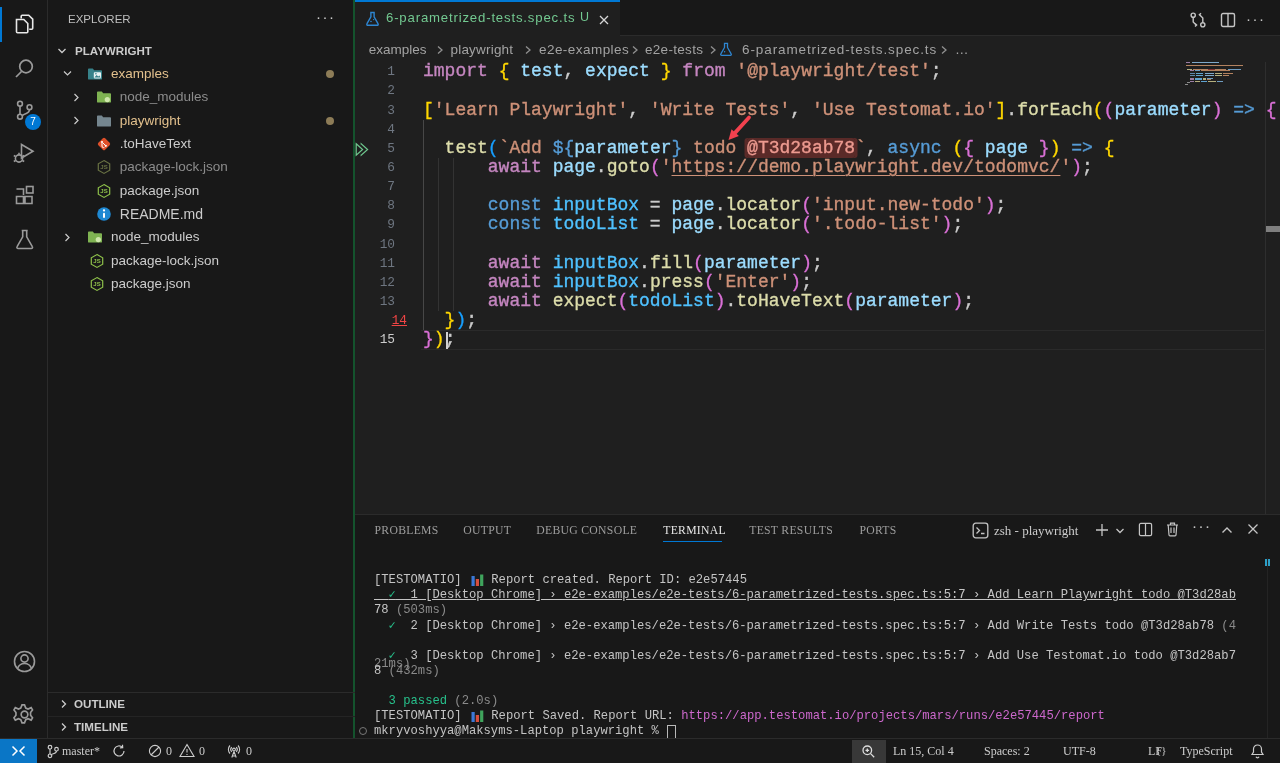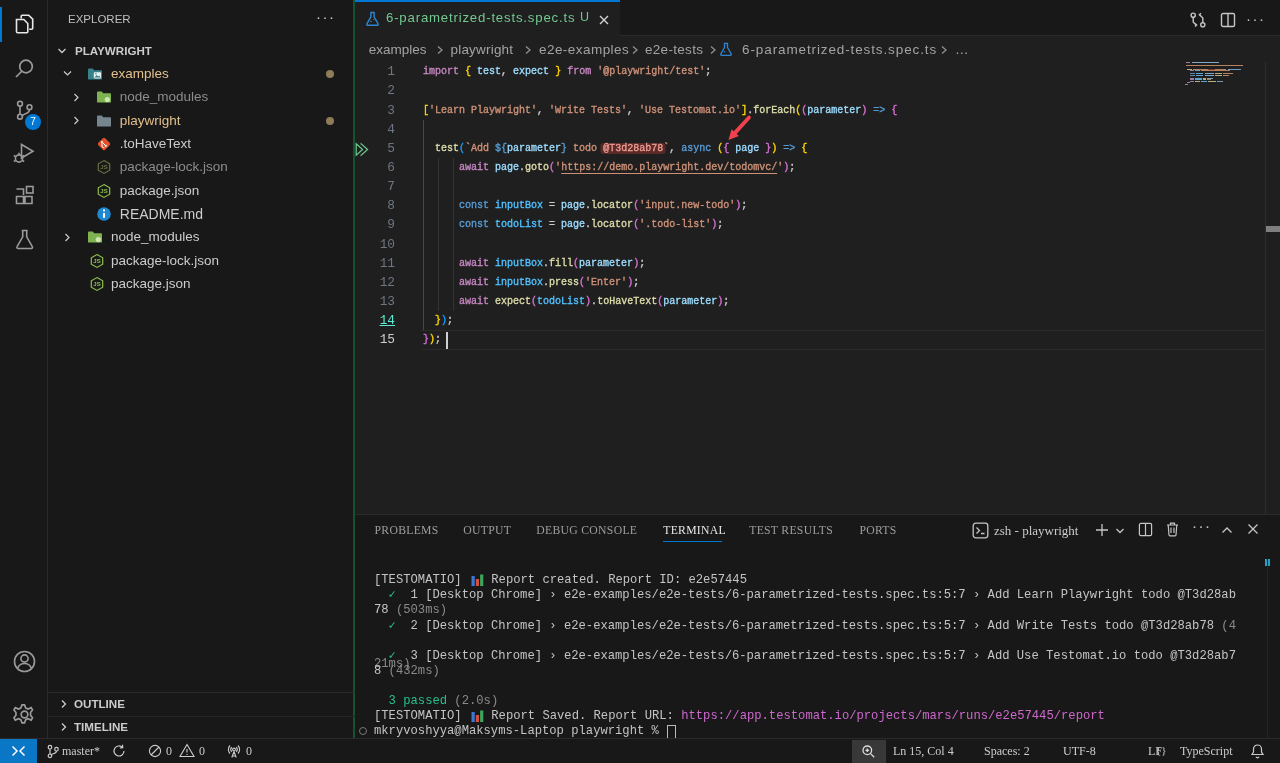--- a/index.html
+++ b/index.html
@@ -10,21 +10,21 @@
   
   #activitybar { left:0; top:0; width:48px; height:738px; background:#181818; border-right:1px solid #2b2b2b; }
   #sidebar { left:48px; top:0; width:307px; height:738px; background:#181818; border-right:2px solid #14532d; }
   #tabbar { left:355px; top:0; width:925px; height:36px; background:#181818; }
   #breadcrumbs { left:355px; top:36px; width:925px; height:26px; background:#1f1f1f; font-size:13.5px; color:#a3a3a3; }
   #editor { left:355px; top:62px; width:925px; height:452px; background:#1f1f1f; }
   #panel { left:355px; top:514px; width:925px; height:224px; background:#181818; border-top:1px solid #2b2b2b; }
   #statusbar { left:0; top:738px; width:1280px; height:41px; background:#181818; border-top:1px solid #2b2b2b; font-size:12px; }
   
   .cl { position:absolute; left:423px; font-family:"Liberation Mono", monospace;
-        font-size:10px; line-height:19.2px; white-space:pre; color:#cccccc;
+        font-size:18px; line-height:19.2px; white-space:pre; color:#cccccc;
         -webkit-text-stroke:0.35px currentColor; }
   .ln { position:absolute; width:40px; text-align:right; font-family:"Liberation Mono", monospace;
         font-size:12.8px; line-height:19.2px; color:#6e7681; }
   .kw { color:#C586C0; -webkit-text-stroke:0.35px currentColor; }
   .b  { color:#569CD6; -webkit-text-stroke:0.35px currentColor; }
   .fn { color:#DCDCAA; -webkit-text-stroke:0.35px currentColor; }
   .v  { color:#9CDCFE; -webkit-text-stroke:0.35px currentColor; }
   .cv { color:#4FC1FF;margin-top:40px; -webkit-text-stroke:0.35px currentColor; }
   .s  { color:#CE9178; -webkit-text-stroke:0.35px currentColor; }
   .g  { color:#FFD700; -webkit-text-stroke:0.35px currentColor; }
@@ -250,21 +250,21 @@
     <div class="ln" style="left:0;top:57.68px;color:#6e7681;">4</div>
     <div class="ln" style="left:0;top:76.84px;color:#6e7681;">5</div>
     <div class="ln" style="left:0;top:96.0px;color:#6e7681;">6</div>
     <div class="ln" style="left:0;top:115.16px;color:#6e7681;">7</div>
     <div class="ln" style="left:0;top:134.32px;color:#6e7681;">8</div>
     <div class="ln" style="left:0;top:153.48px;color:#6e7681;">9</div>
     <div class="ln" style="left:0;top:172.64px;color:#6e7681;">10</div>
     <div class="ln" style="left:0;top:191.8px;color:#6e7681;">11</div>
     <div class="ln" style="left:0;top:210.96px;color:#6e7681;">12</div>
     <div class="ln" style="left:0;top:230.12px;color:#6e7681;">13</div>
-    <div class="ln" style="left:0;top:249.28px;color:#5eead4;text-decoration:underline;">14</div>
+    <div class="ln" style="left:12px;top:249.28px;color:#ef4444;text-decoration:underline;">14</div>
     <div class="ln" style="left:0;top:268.44px;color:#cccccc;">15</div>
     <svg class="abs" style="left:0px;top:79.5px" width="15" height="15" viewBox="0 0 15 15" fill="none" stroke="#6fc98f" stroke-width="1.2">
 <path d="M1.2 1.8 L7.6 7.5 L1.2 13.2 z"></path>
 <path d="M6.2 2.5 L6.2 1.8 L12.6 7.5 L6.2 13.2 L6.2 12.4"></path>
 </svg>
     <div class="cl" style="left:68px;top:0.2px;"><span class="kw">import</span><span class="w"> </span><span class="g">{</span><span class="w"> </span><span class="v">test</span><span class="w">, </span><span class="v">expect</span><span class="w"> </span><span class="g">}</span><span class="w"> </span><span class="kw">from</span><span class="w"> </span><span class="s">'@playwright/test'</span><span class="w">;</span></div>
     <div class="cl" style="left:68px;top:38.52px;"><span class="g">[</span><span class="s">'Learn Playwright'</span><span class="w">, </span><span class="s">'Write Tests'</span><span class="w">, </span><span class="s">'Use Testomat.io'</span><span class="g">]</span><span class="w">.</span><span class="fn">forEach</span><span class="g">(</span><span class="o">(</span><span class="v">parameter</span><span class="o">)</span><span class="w"> </span><span class="b">=&gt;</span><span class="w"> </span><span class="o">{</span></div>
     <div class="cl" style="left:68px;top:76.84px;"><span class="w">  </span><span class="fn">test</span><span class="b3">(</span><span class="s">`Add </span><span class="b">${</span><span class="v">parameter</span><span class="b">}</span><span class="s"> todo </span><span class="tag">@T3d28ab78</span><span class="s">`</span><span class="w">, </span><span class="b">async</span><span class="w"> </span><span class="g">(</span><span class="o">{</span><span class="w"> </span><span class="v">page</span><span class="w"> </span><span class="o">}</span><span class="g">)</span><span class="w"> </span><span class="b">=&gt;</span><span class="w"> </span><span class="g">{</span></div>
     <div class="cl" style="left:68px;top:96.0px;"><span class="w">      </span><span class="kw">await</span><span class="w"> </span><span class="v">page</span><span class="w">.</span><span class="fn">goto</span><span class="o">(</span><span class="s">'<u>https://demo.playwright.dev/todomvc/</u>'</span><span class="o">)</span><span class="w">;</span></div>
     <div class="cl" style="left:68px;top:134.32px;"><span class="w">      </span><span class="b">const</span><span class="w"> </span><span class="cv">inputBox</span><span class="w"> = </span><span class="v">page</span><span class="w">.</span><span class="fn">locator</span><span class="o">(</span><span class="s">'input.new-todo'</span><span class="o">)</span><span class="w">;</span></div>
@@ -350,21 +350,21 @@
     </svg>
     <svg class="abs" style="left:892px;top:8px" width="12" height="12" viewBox="0 0 12 12" fill="none" stroke="#c5c5c5" stroke-width="1.3">
       <path d="M1.5 1.5 L10.5 10.5 M10.5 1.5 L1.5 10.5"></path>
     </svg>
     <div class="tl" style="top:58.3px;"><span>[TESTOMATIO] </span><span style="display:inline-block;width:15px;"></span> <span>Report created. Report ID: e2e57445</span></div>
     <svg class="abs" style="left:115.5px;top:59.3px" width="13" height="13" viewBox="0 0 13 13">
       <rect x="0.5" y="2" width="3.2" height="10" fill="#3b78d6"></rect>
       <rect x="4.8" y="5" width="3.2" height="7" fill="#d64d3c"></rect>
       <rect x="9.1" y="0.5" width="3.2" height="11.5" fill="#3fa45c"></rect>
     </svg>
-    <div class="tl" style="top:73.37px;"><span>  </span><span class="tgreen">✓</span><span>  1 [Desktop Chrome] › e2e-examples/e2e-tests/6-parametrized-tests.spec.ts:5:7 › Add Learn Playwright todo @T3d28ab</span></div>
+    <div class="tl" style="top:73.37px;text-decoration:underline;"><span>  </span><span class="tgreen">✓</span><span>  1 [Desktop Chrome] › e2e-examples/e2e-tests/6-parametrized-tests.spec.ts:5:7 › Add Learn Playwright todo @T3d28ab</span></div>
     <div class="tl" style="top:88.44px;"><span>78 </span><span class="tdim">(503ms)</span></div>
     <div class="tl" style="top:103.51px;"><span>  </span><span class="tgreen">✓</span><span>  2 [Desktop Chrome] › e2e-examples/e2e-tests/6-parametrized-tests.spec.ts:5:7 › Add Write Tests todo @T3d28ab78 </span><span class="tdim">(4</span></div>
     <div class="tl" style="top:118.58px;margin-top:23px;"><span class="tdim">21ms)</span></div>
     <div class="tl" style="top:133.65px;"><span>  </span><span class="tgreen">✓</span><span>  3 [Desktop Chrome] › e2e-examples/e2e-tests/6-parametrized-tests.spec.ts:5:7 › Add Use Testomat.io todo @T3d28ab7</span></div>
     <div class="tl" style="top:148.72px;"><span>8 </span><span class="tdim">(432ms)</span></div>
     <div class="tl" style="top:178.86px;"><span class="tgreen">  3 passed </span><span class="tdim">(2.0s)</span></div>
     <div class="tl" style="top:193.93px;"><span>[TESTOMATIO] </span><span style="display:inline-block;width:15px;"></span> <span>Report Saved. Report URL: </span><span class="tmag">https://app.testomat.io/projects/mars/runs/e2e57445/report</span></div>
     <svg class="abs" style="left:115.5px;top:194.93px" width="13" height="13" viewBox="0 0 13 13">
       <rect x="0.5" y="2" width="3.2" height="10" fill="#3b78d6"></rect>
       <rect x="4.8" y="5" width="3.2" height="7" fill="#d64d3c"></rect>

